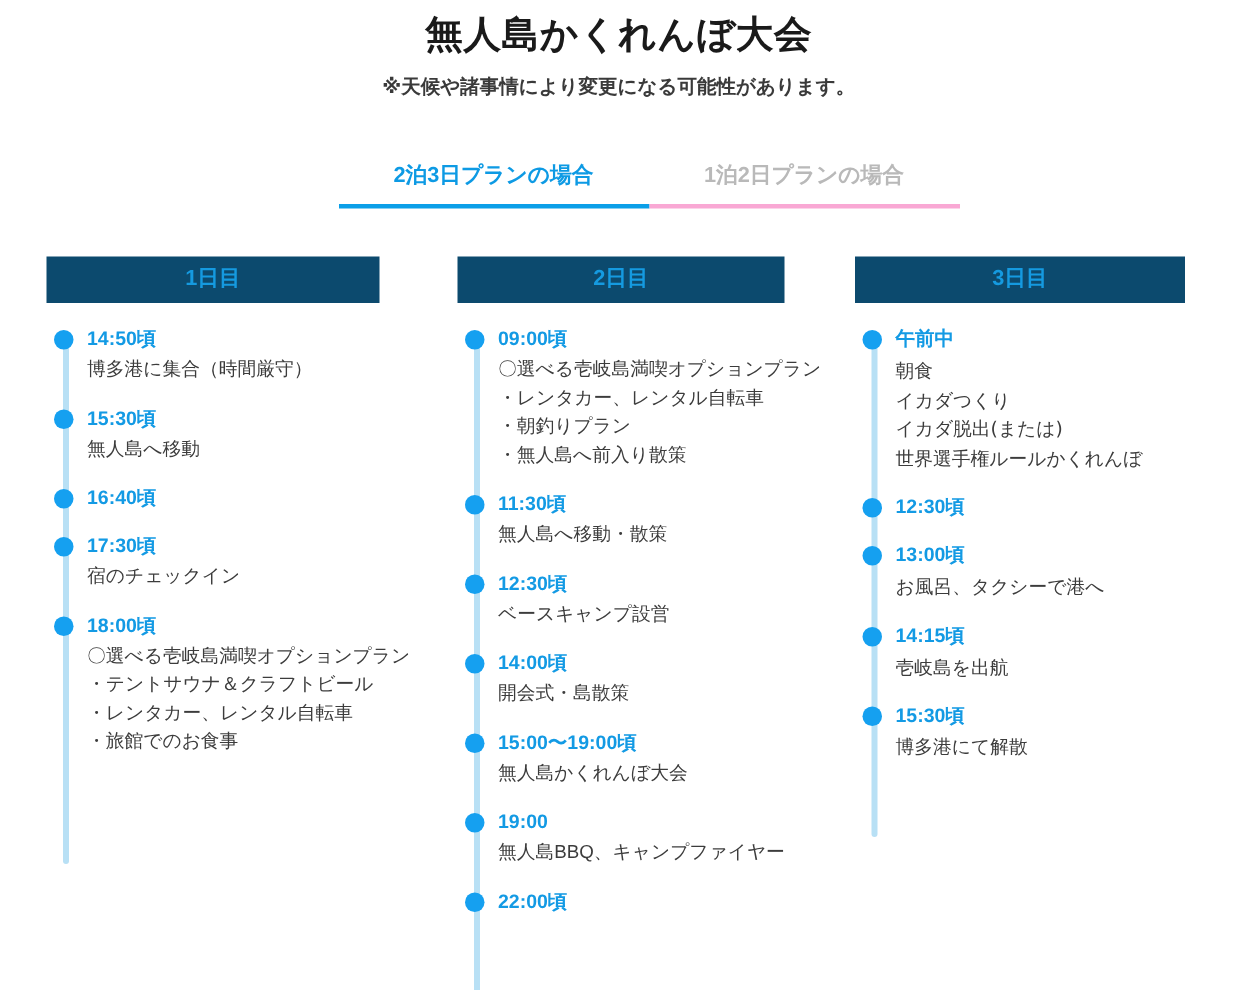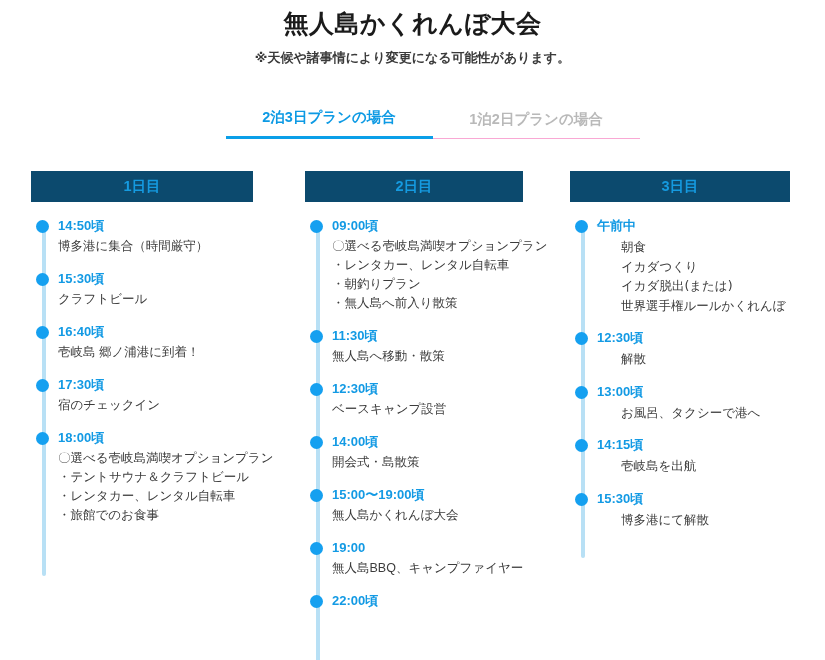--- a/index.html
+++ b/index.html
@@ -55,21 +55,21 @@
     white-space: nowrap;
   }
   .tab-active {
     color: #0d9ae4;
     border-bottom: 3px solid #0b9fe8;
     width: 175px;
     text-align: center;
   }
   .tab-inactive {
     color: #b9b9b9;
-    border-bottom: 1px solid #f9a8d4;
+    border-bottom: 3px solid #f9a8d4;
     width: 175px;
     text-align: center;
   }
 
   
   .columns {
     position: relative;
     margin-top: 32px;
     display: flex;
     justify-content: flex-start;
@@ -138,21 +138,20 @@
     line-height: 19px;
     font-weight: normal;
   }
   .tl-lines div { white-space: nowrap; }
 
   
   .col3 .tl-lines {
     font-family: "DejaVu Sans", "Liberation Sans", sans-serif;
     font-size: 12.5px;
     line-height: 19.5px;
-    margin-left: 24px;
   }
 </style>
 </head>
 <body>
 
 <div class="page-header">
   <h1 class="page-title">無人島かくれんぼ大会</h1>
   <p class="page-subtitle">※天候や諸事情により変更になる可能性があります。</p>
 </div>
 
@@ -172,29 +171,26 @@
             <span class="tl-dot"></span>
             <div class="tl-time">14:50頃</div>
             <div class="tl-lines">
               <div>博多港に集合（時間厳守）</div>
             </div>
           </div>
           <div class="tl-item">
             <span class="tl-dot"></span>
             <div class="tl-time">15:30頃</div>
             <div class="tl-lines">
-              <div>クラフトビール</div>
+              <div>無人島へ移動</div>
             </div>
           </div>
           <div class="tl-item">
             <span class="tl-dot"></span>
             <div class="tl-time">16:40頃</div>
-            <div class="tl-lines">
-              <div>壱岐島 郷ノ浦港に到着！</div>
-            </div>
           </div>
           <div class="tl-item">
             <span class="tl-dot"></span>
             <div class="tl-time">17:30頃</div>
             <div class="tl-lines">
               <div>宿のチェックイン</div>
             </div>
           </div>
           <div class="tl-item">
             <span class="tl-dot"></span>
@@ -281,23 +277,20 @@
             <div class="tl-lines">
               <div>朝食</div>
               <div>イカダつくり</div>
               <div>イカダ脱出(または)</div>
               <div>世界選手権ルールかくれんぼ</div>
             </div>
           </div>
           <div class="tl-item">
             <span class="tl-dot"></span>
             <div class="tl-time">12:30頃</div>
-            <div class="tl-lines">
-              <div>解散</div>
-            </div>
           </div>
           <div class="tl-item">
             <span class="tl-dot"></span>
             <div class="tl-time">13:00頃</div>
             <div class="tl-lines">
               <div>お風呂、タクシーで港へ</div>
             </div>
           </div>
           <div class="tl-item">
             <span class="tl-dot"></span>

